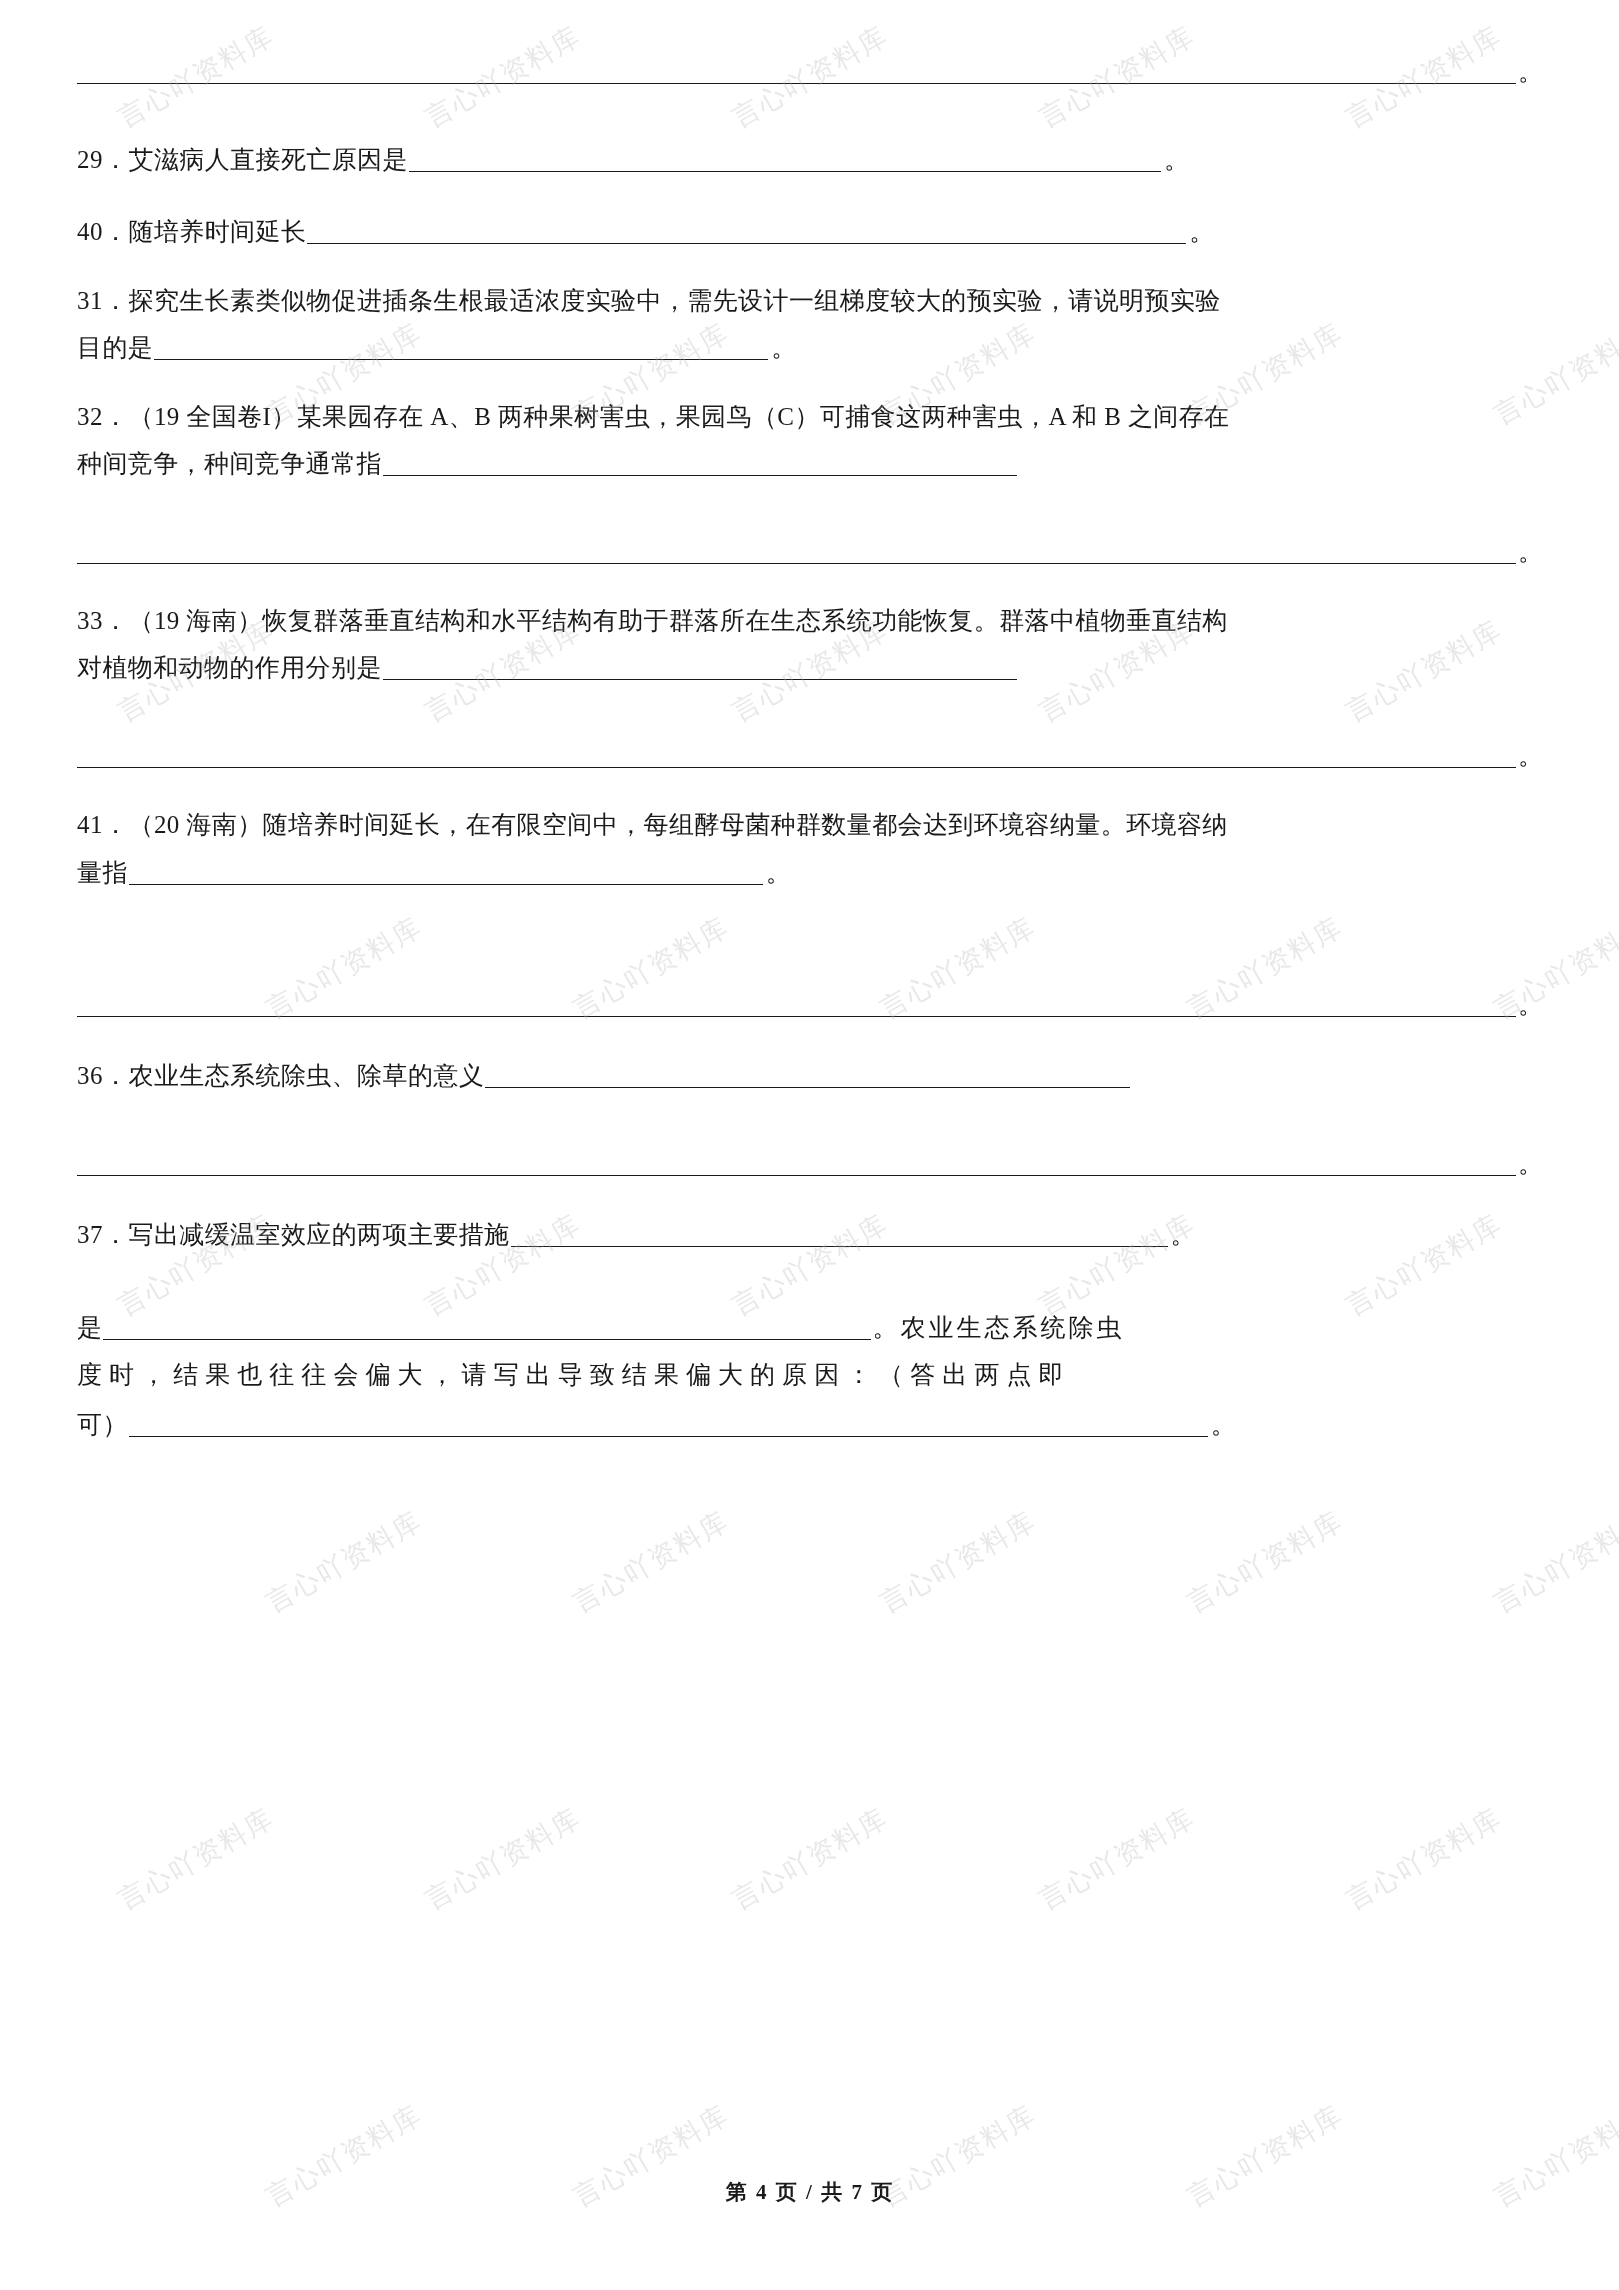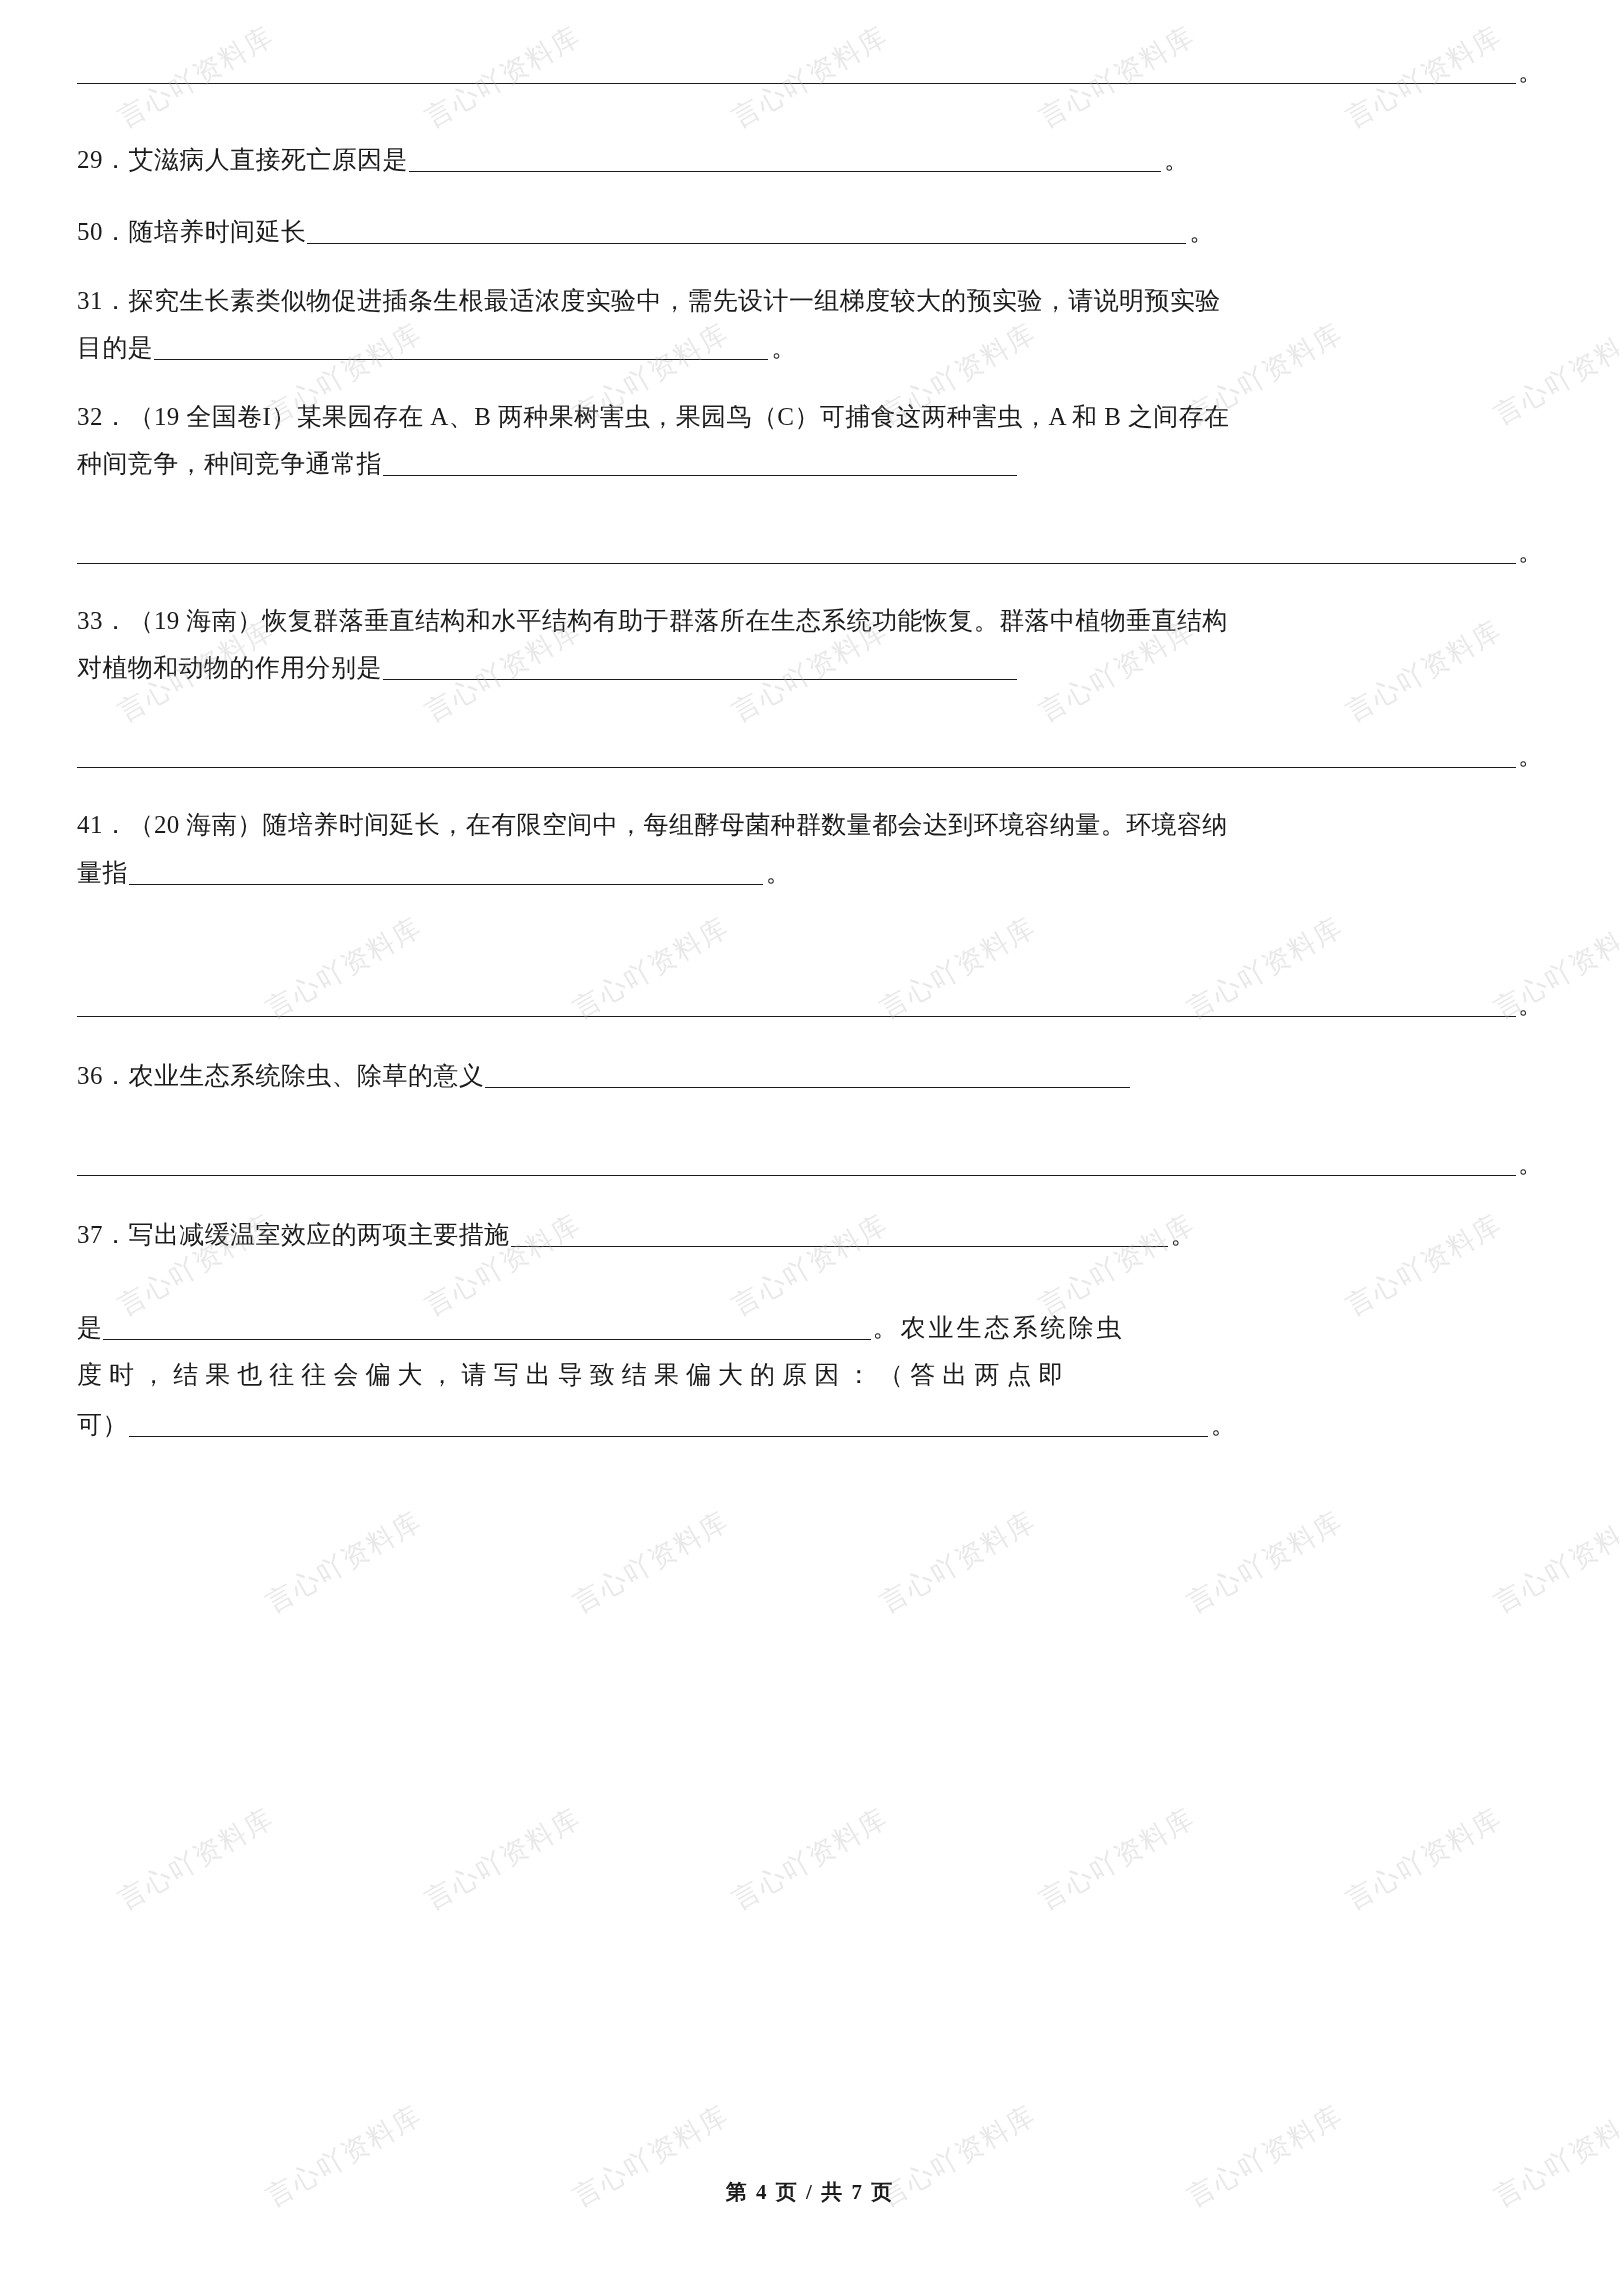--- a/index.html
+++ b/index.html
@@ -111,21 +111,21 @@
     <div class="lineblock q">
       <span class="num">29．</span>
       <span>艾滋病人直接死亡原因是</span>
       <span class="blank" style="width:752px;"></span>
       <span class="tail">。</span>
     </div>
 
     <div class="spacer-md"></div>
 
     <div class="lineblock q">
-      <span class="num">50．</span>
+      <span class="num">40．</span>
       <span>随培养时间延长</span>
       <span class="blank" style="width:879px;"></span>
       <span class="tail">。</span>
     </div>
 
     <div class="spacer-md"></div>
 
     <div>
       <div class="q">
         <span class="num">31．</span><span>探究生长素类似物促进插条生根最适浓度实验中，需先设计一组梯度较大的预实验，请说明预实验</span>

